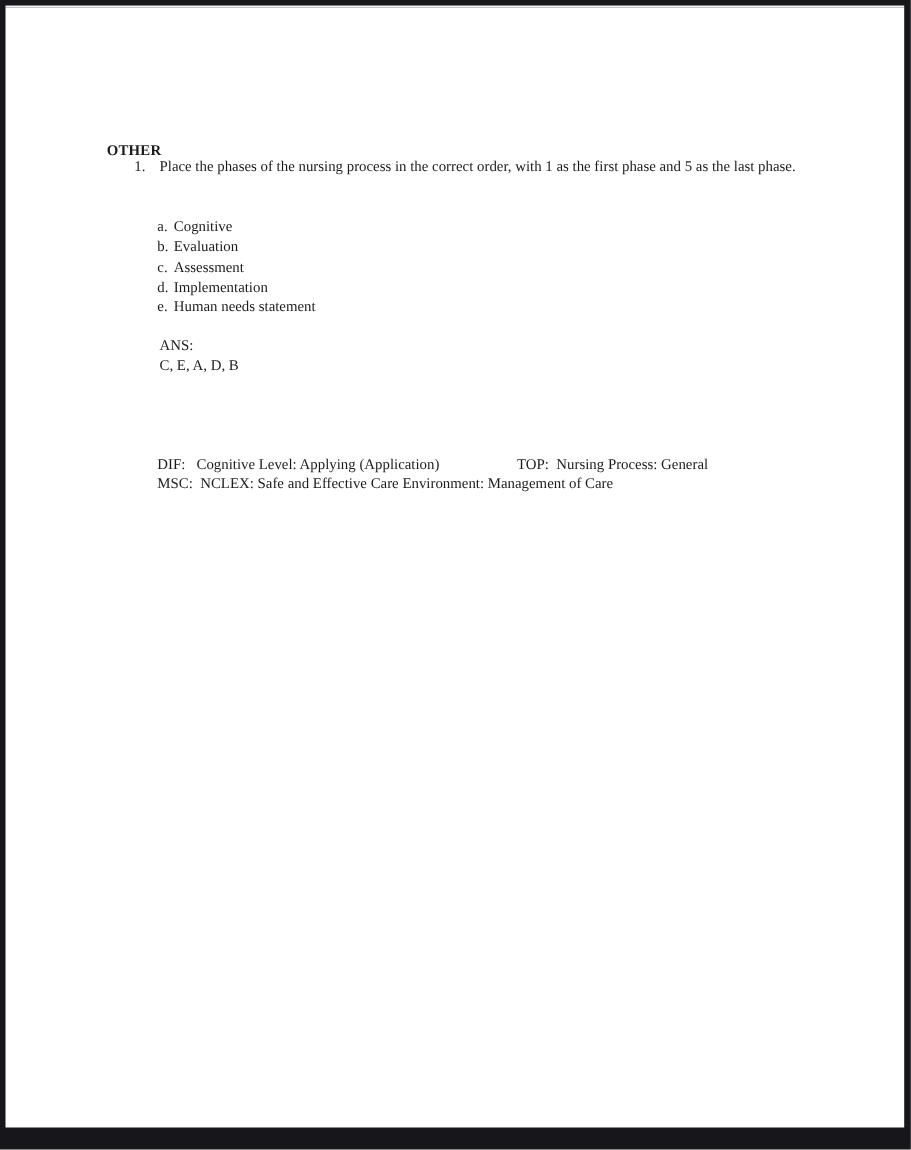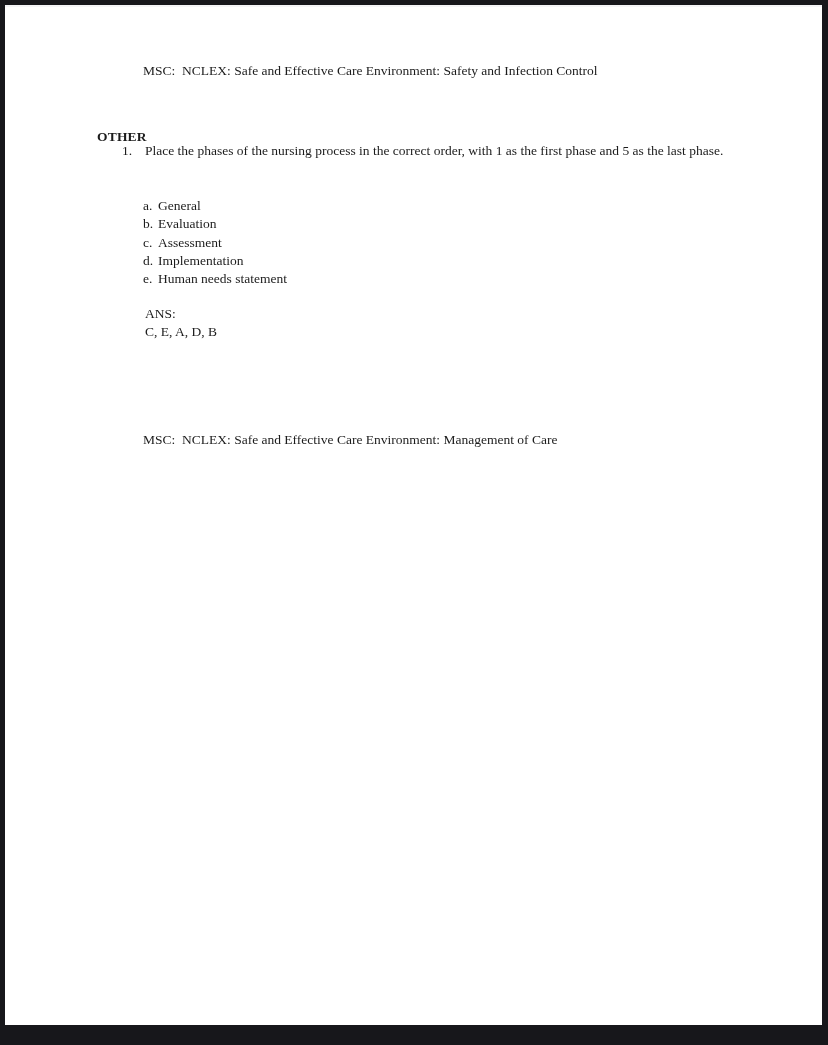--- a/index.html
+++ b/index.html
@@ -51,32 +51,31 @@
     display: inline-block;
     width: 15px;
     flex: 0 0 15px;
   }
 </style>
 </head>
 <body>
 
 <div class="page">
 
-  <div class="abs pre" style="left:138px; top:55px;">MSC:  NCLEX: Safe and Effective Care Environment: Safety and Infection Control</div>
 
   <div class="abs heading" style="left:92px; top:100px;">OTHER</div>
 
   <div class="abs" style="left:117px; top:135px;">1.</div>
 
   <div class="abs qtext" style="left:140px; top:135px;font-family:Liberation Serif, serif;">Place the phases of the nursing process in the correct order, with 1 as the first phase and 5 as the last phase.</div>
 
   <div class="abs" style="left:138px; top:190px;">
     <div class="option-row">
       <span class="option-letter">a.</span>
-      <span>General</span>
+      <span>Cognitive</span>
     </div>
     <div class="option-row">
       <span class="option-letter">b.</span>
       <span>Evaluation</span>
     </div>
     <div class="option-row">
       <span class="option-letter">c.</span>
       <span>Assessment</span>
     </div>
     <div class="option-row">
@@ -88,16 +87,20 @@
       <span>Human needs statement</span>
     </div>
   </div>
 
   <div class="abs" style="left:140px; top:298px;">
     <div>ANS:</div>
     <div>C, E, A, D, B</div>
   </div>
 
 
+  <div class="abs" style="left:0; top:406px; width:817px; height:18px;">
+    <span class="abs pre" style="left:138px; top:0;">DIF:   Cognitive Level: Applying (Application)</span>
+    <span class="abs pre" style="left:465px; top:0;">TOP:  Nursing Process: General</span>
+  </div>
 
   <div class="abs pre" style="left:138px; top:424px;">MSC:  NCLEX: Safe and Effective Care Environment: Management of Care</div>
 
 </div>
 
 </body></html>

